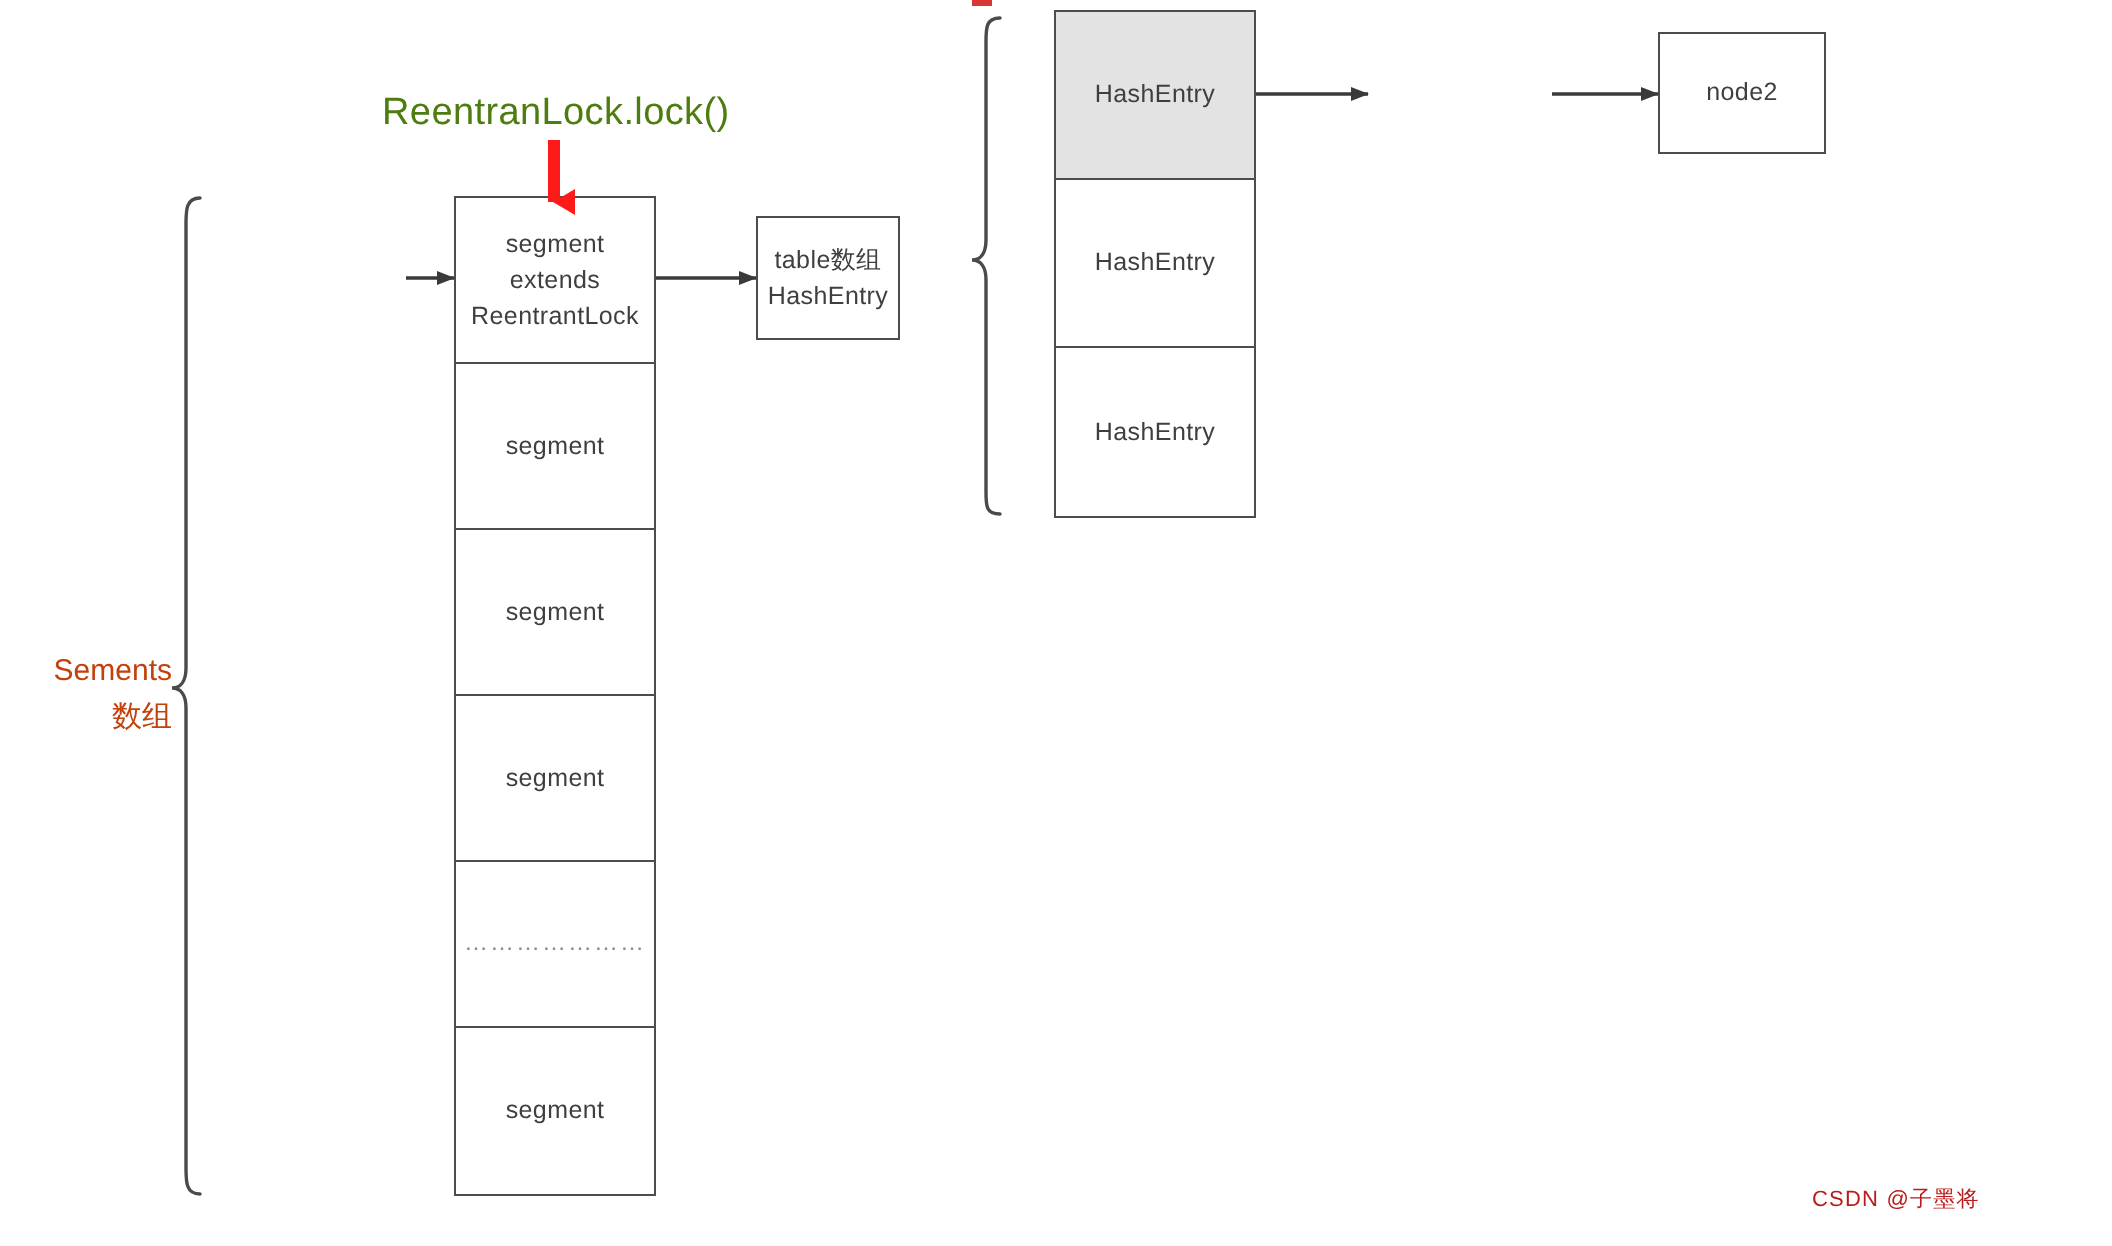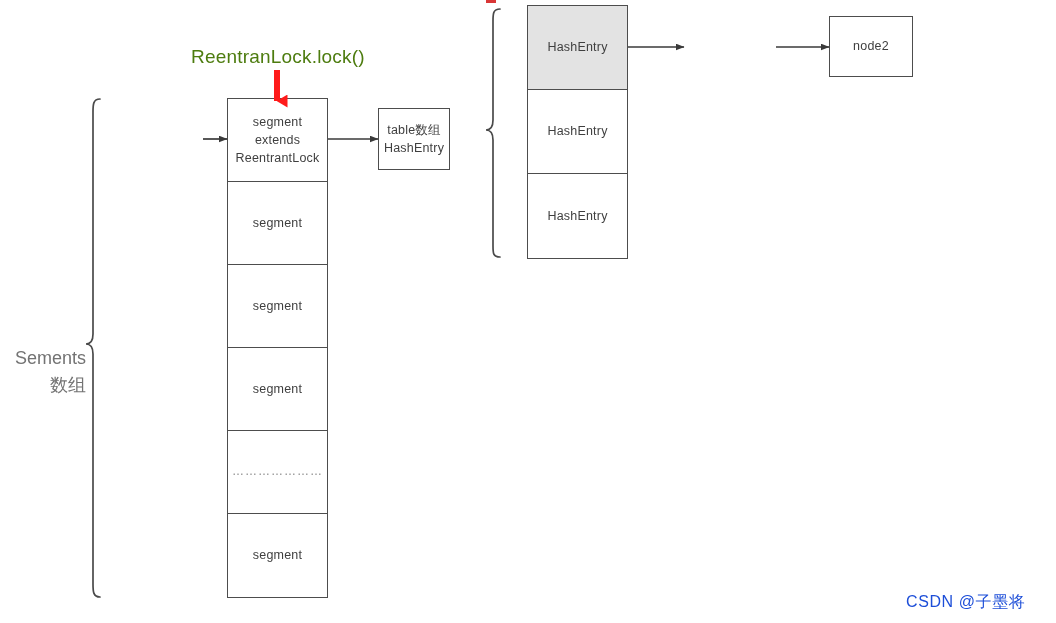--- a/index.html
+++ b/index.html
@@ -45,31 +45,30 @@
   }
   .red-label {
     position: absolute;
     color: #4d7c0f;
     font-size: 19px;
     letter-spacing: 0.2px;
     white-space: nowrap;
   }
   .side-label {
     position: absolute;
-    color: #737373;
-    font-size: 18px;
+    color: #c2410c;
+    font-size: 15px;
     line-height: 1.5;
     text-align: right;
     white-space: pre-line;
-    margin-top: 20px;
   }
   .watermark {
     position: absolute;
-    color: #1d4ed8;
-    font-size: 16px;
+    color: #b91c1c;
+    font-size: 11px;
     letter-spacing: 0.6px;
     white-space: nowrap;
   }
   svg.overlay {
     position: absolute;
     left: 0;
     top: 0;
     width: 1056px;
     height: 623px;
     pointer-events: none;

